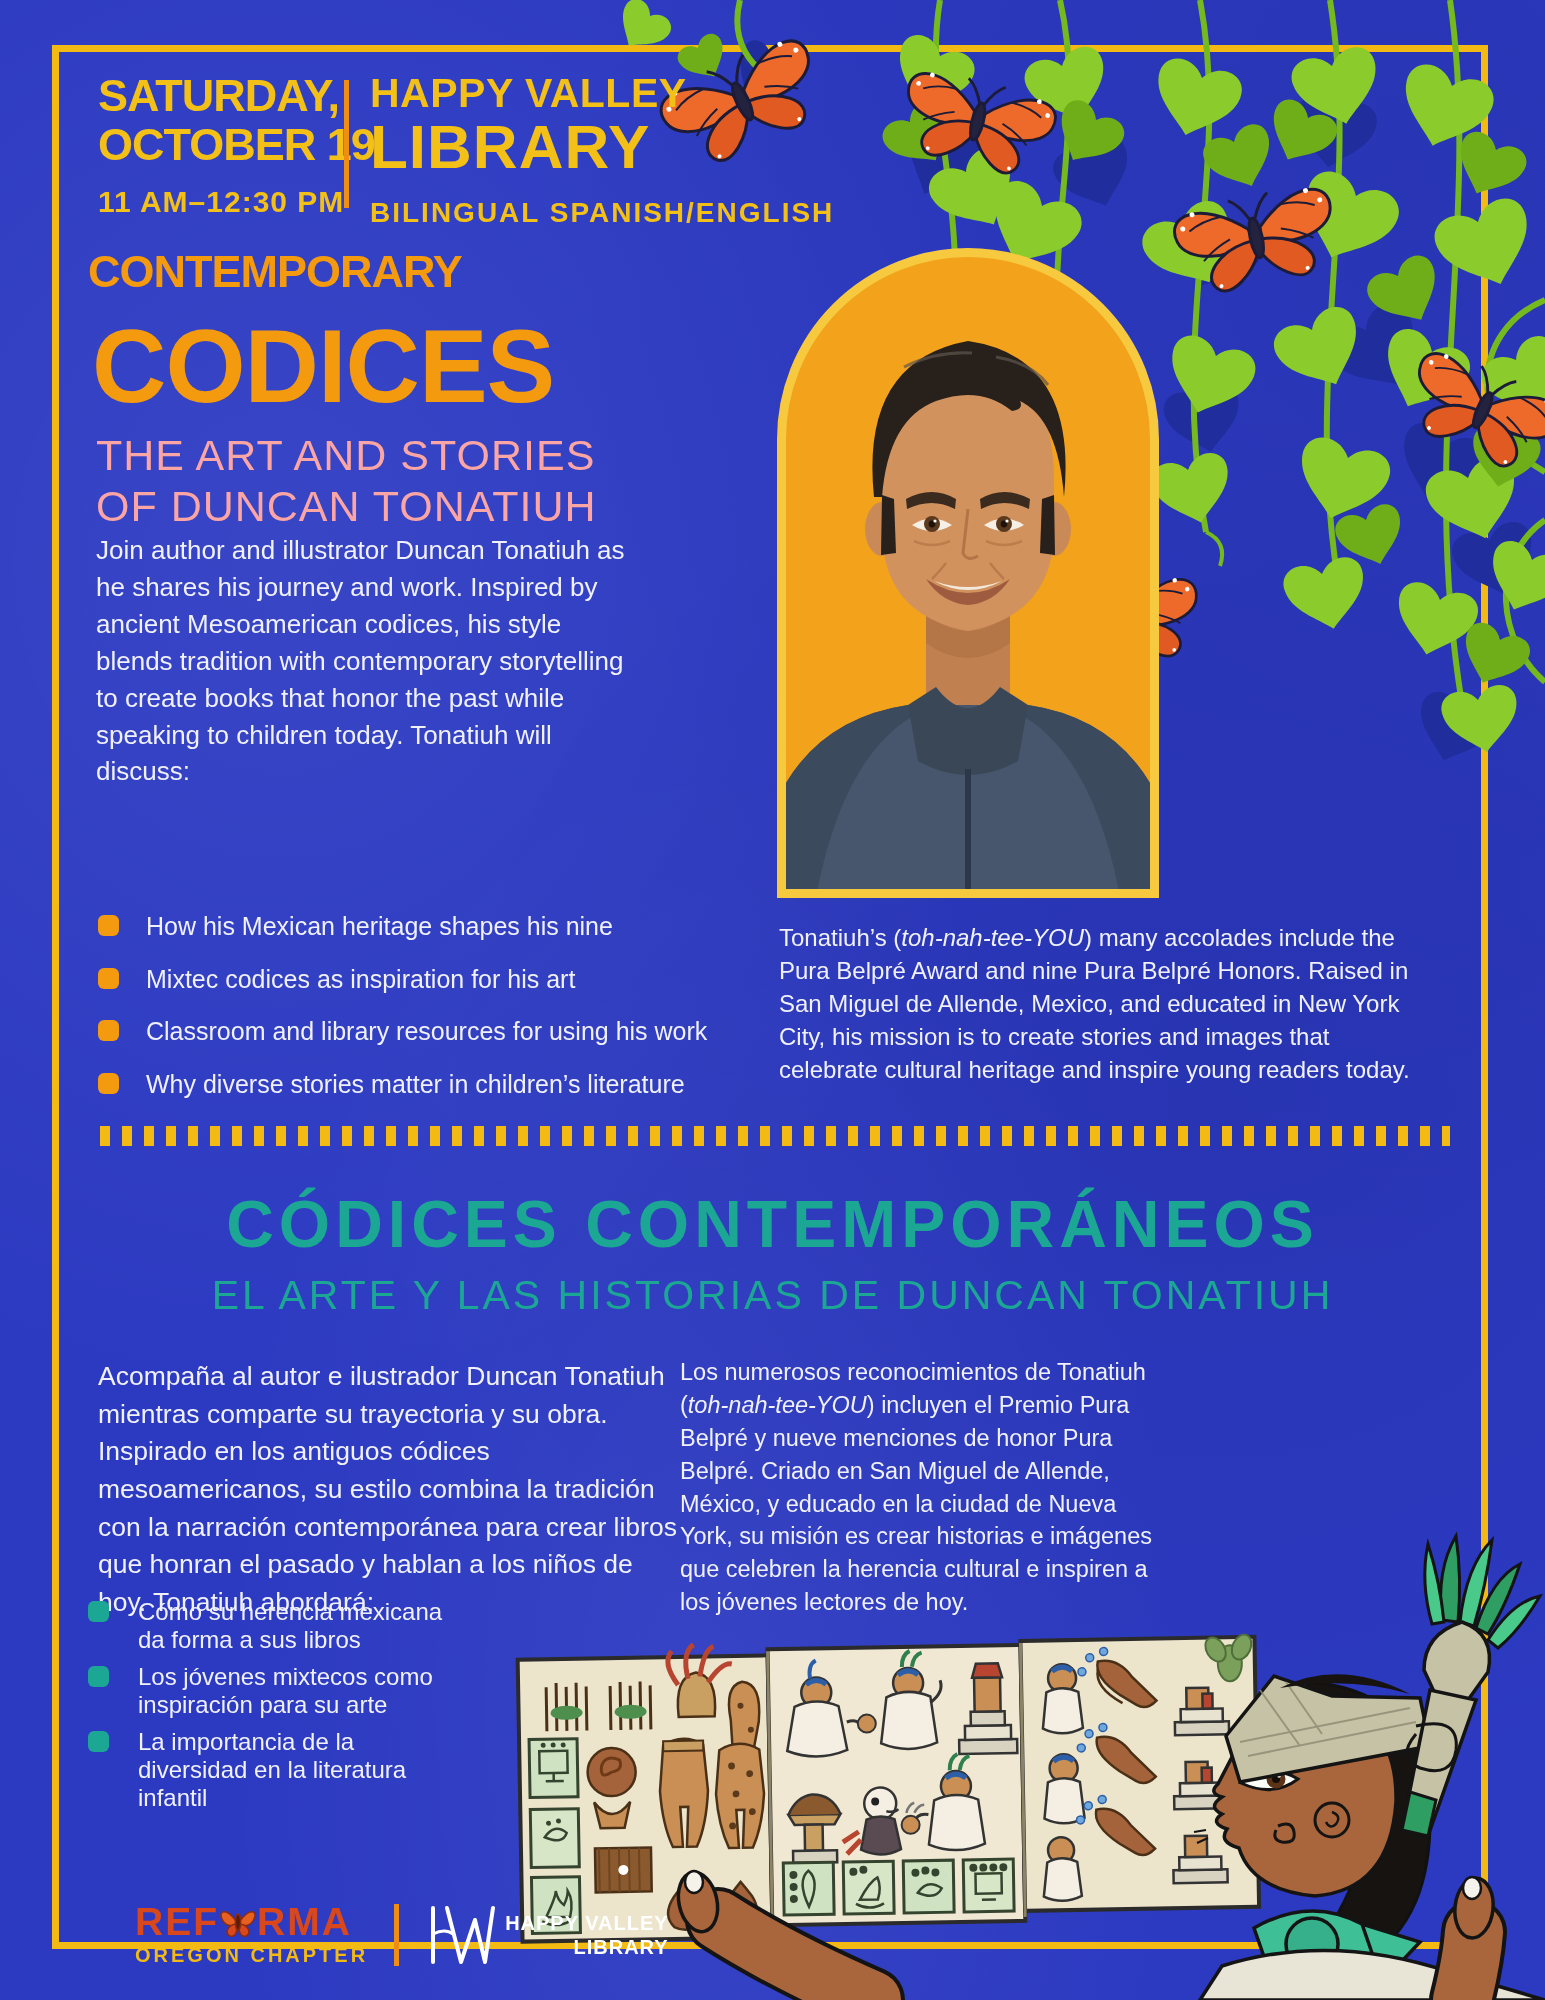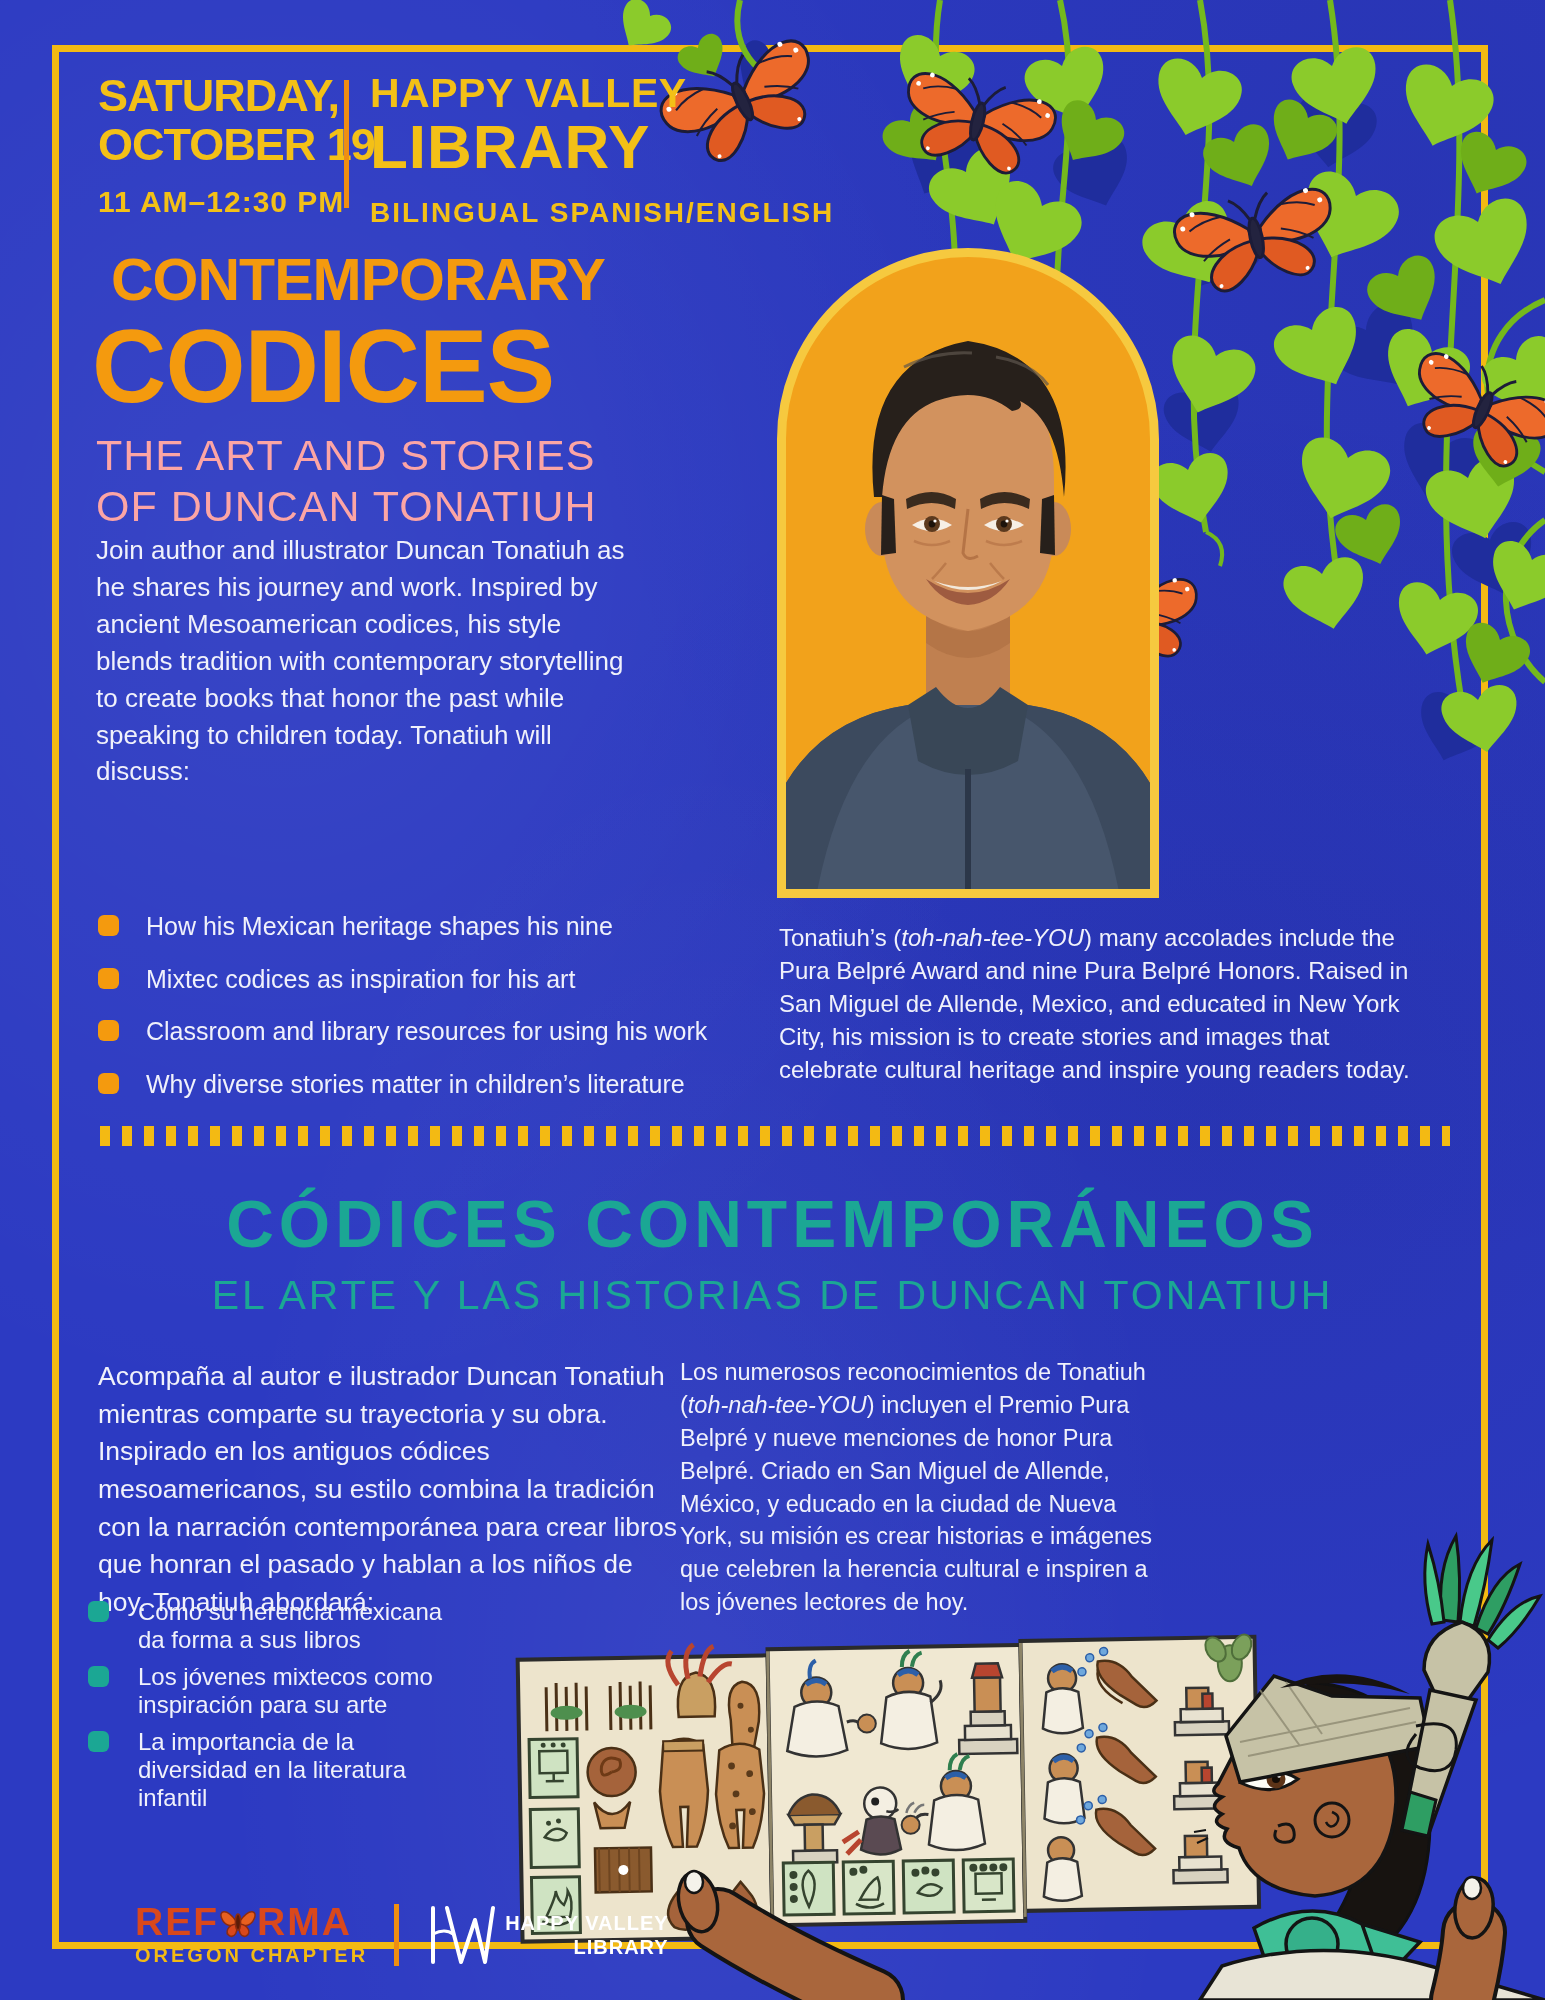--- a/index.html
+++ b/index.html
@@ -24,21 +24,21 @@
   .date-block{position:absolute;left:98px;top:72px;z-index:3;}
   .date{font-size:45px;font-weight:800;color:#F3C017;line-height:1.08;letter-spacing:-1px;}
   .time{margin-top:16px;font-size:30px;font-weight:700;color:#F3C017;letter-spacing:1px;}
   .vdiv{position:absolute;left:344px;top:80px;width:5px;height:128px;background:#EF8E12;z-index:3;}
   .org-block{position:absolute;left:370px;top:70px;z-index:3;}
   .org1{font-size:41px;font-weight:800;color:#F3C017;letter-spacing:0.5px;}
   .org2{font-size:62px;font-weight:800;color:#F3C017;line-height:0.98;letter-spacing:1px;}
   .tagline{margin-top:19px;font-size:28px;font-weight:700;color:#F3C017;letter-spacing:2px;}
 
   
-  .title1{position:absolute;left:111px;top:246px;font-size:59px;font-weight:800;color:#F49A0E;letter-spacing:-1px;z-index:3;}
+  .title1{position:absolute;left:88px;top:246px;font-size:45px;font-weight:800;color:#F49A0E;letter-spacing:-1px;z-index:3;}
   .title2{position:absolute;left:92px;top:308px;font-size:103px;font-weight:800;color:#F49A0E;letter-spacing:-1px;z-index:3;}
   .subtitle{position:absolute;left:96px;top:430px;font-size:43px;font-weight:400;color:#fca5a5;line-height:1.18;letter-spacing:1px;z-index:3;}
   .intro-en{position:absolute;left:96px;top:532px;width:548px;font-size:26px;line-height:1.42;color:#F0F1FB;z-index:3;}
   .bullets-en{position:absolute;left:98px;top:912px;z-index:3;}
   .brow{display:flex;align-items:flex-start;margin-bottom:23px;}
   .bmark{width:21px;height:21px;border-radius:6px;background:#F49A0E;margin-right:27px;margin-top:3px;flex:none;}
   .btext{font-size:25px;color:#F0F1FB;line-height:1.18;}
 
   
   .photo-arch{position:absolute;left:777px;top:248px;width:382px;height:650px;

